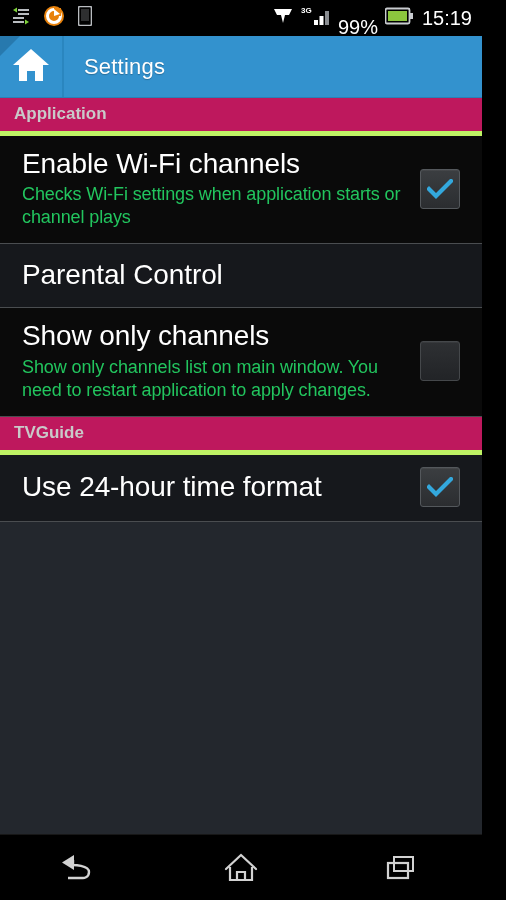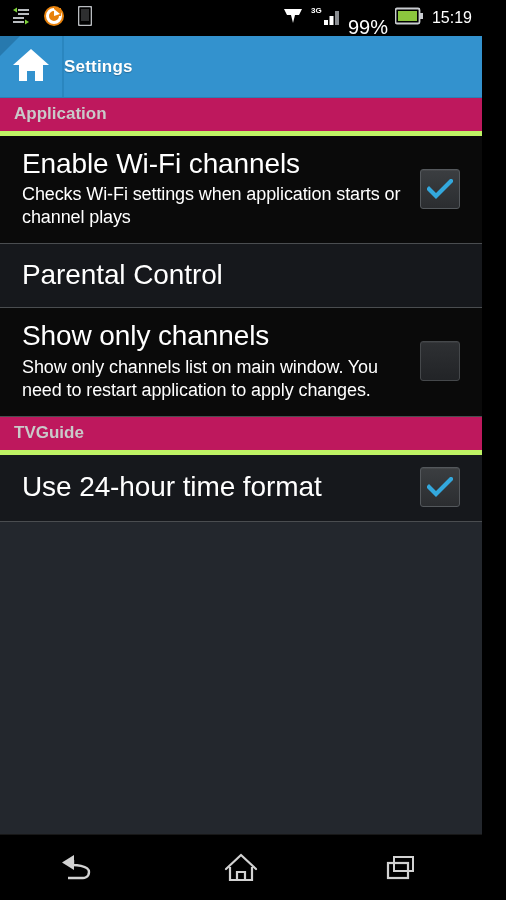--- a/index.html
+++ b/index.html
@@ -35,21 +35,21 @@
   .sb-text {
     color: #ffffff;
     font-size: 20px;
     font-weight: 400;
     letter-spacing: 0px;
     line-height: 1;
     margin-top: 18px;
   }
   .sb-clock {
     color: #ffffff;
-    font-size: 16px;
+    font-size: 20px;
     font-weight: 400;
     margin-left: 2px;
   }
 
   
   .actionbar {
     height: 62px;
     background: #3392ce;
     display: flex;
     align-items: stretch;
@@ -74,23 +74,24 @@
   .ab-divider {
     width: 2px;
     background: #2a86bf;
     margin: 0;
     align-self: stretch;
   }
   .ab-title {
     flex: 1;
     display: flex;
     align-items: center;
+    padding-left: 20px;
     color: #ffffff;
-    font-size: 17px;
-    font-weight: bold;
+    font-size: 22px;
+    font-weight: normal;
     letter-spacing: 0.2px;
     text-shadow: 0 1px 1px rgba(0,0,0,.25);
   }
 
   
   .list {
     flex: 1;
     background: #23272d;
     overflow: hidden;
   }
@@ -115,21 +116,21 @@
   .pref.alt { background: #16181c; }
   .pref-texts { flex: 1; padding-right: 8px; }
   .pref-title {
     color: #ffffff;
     font-size: 28px;
     font-weight: 400;
     line-height: 1.12;
     letter-spacing: -0.1px;
   }
   .pref-summary {
-    color: #ffffff;
+    color: #22c55e;
     font-size: 18px;
     line-height: 1.28;
     margin-top: 4px;
     letter-spacing: -0.1px;
   }
   .pref-widget {
     width: 48px;
     display: flex;
     align-items: center;
     justify-content: center;

